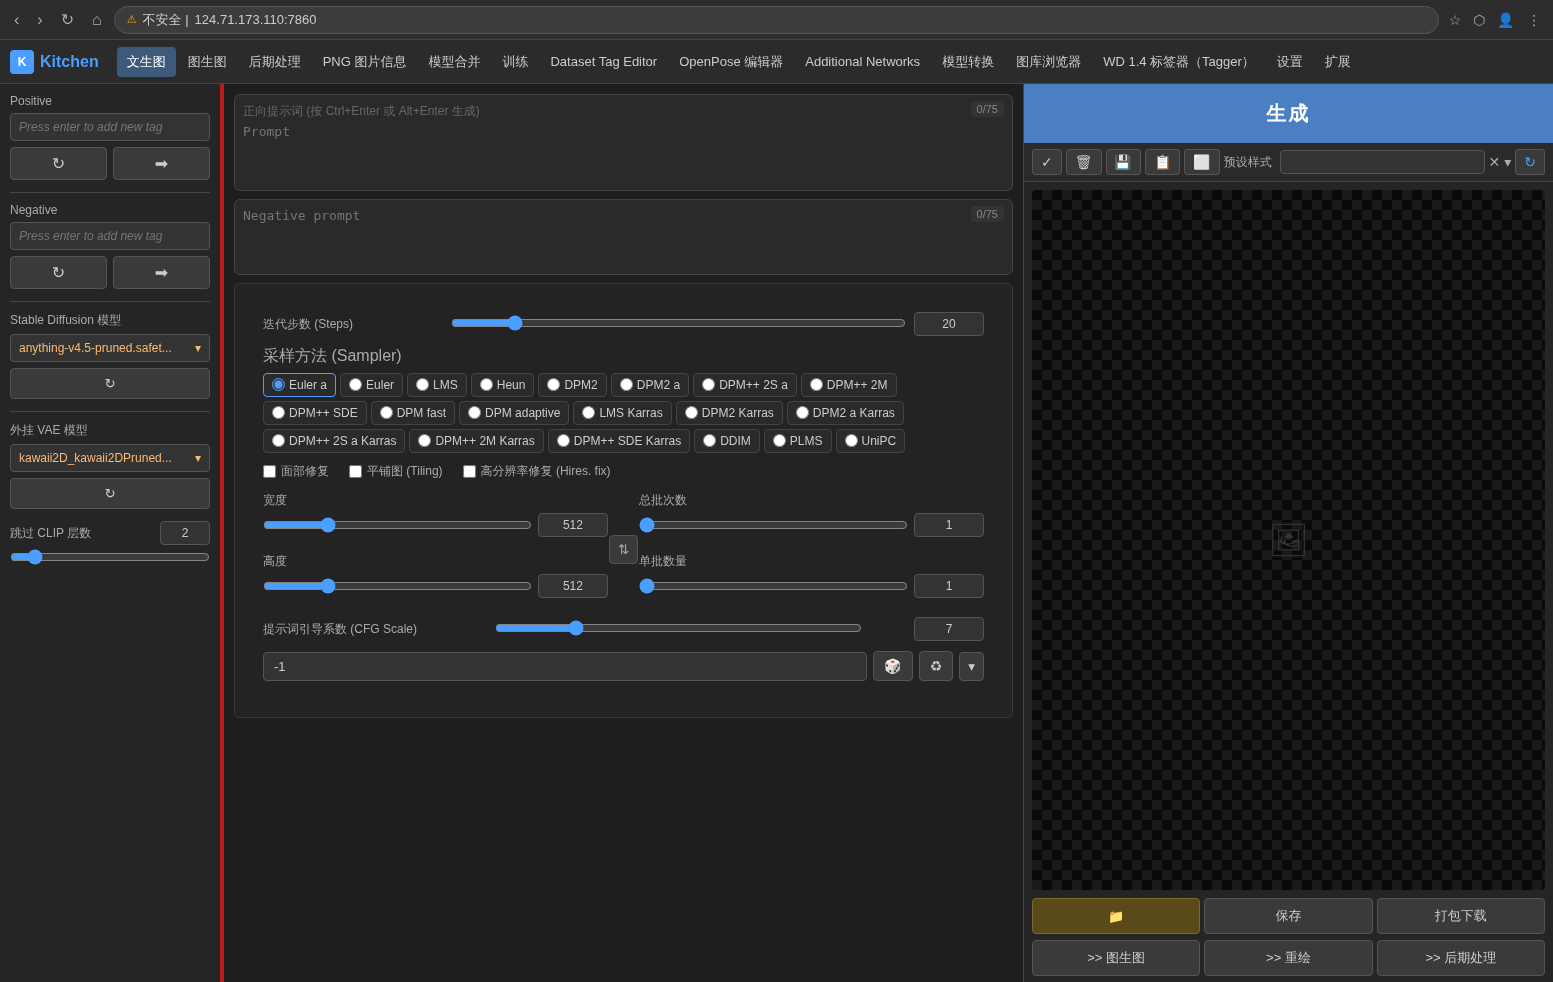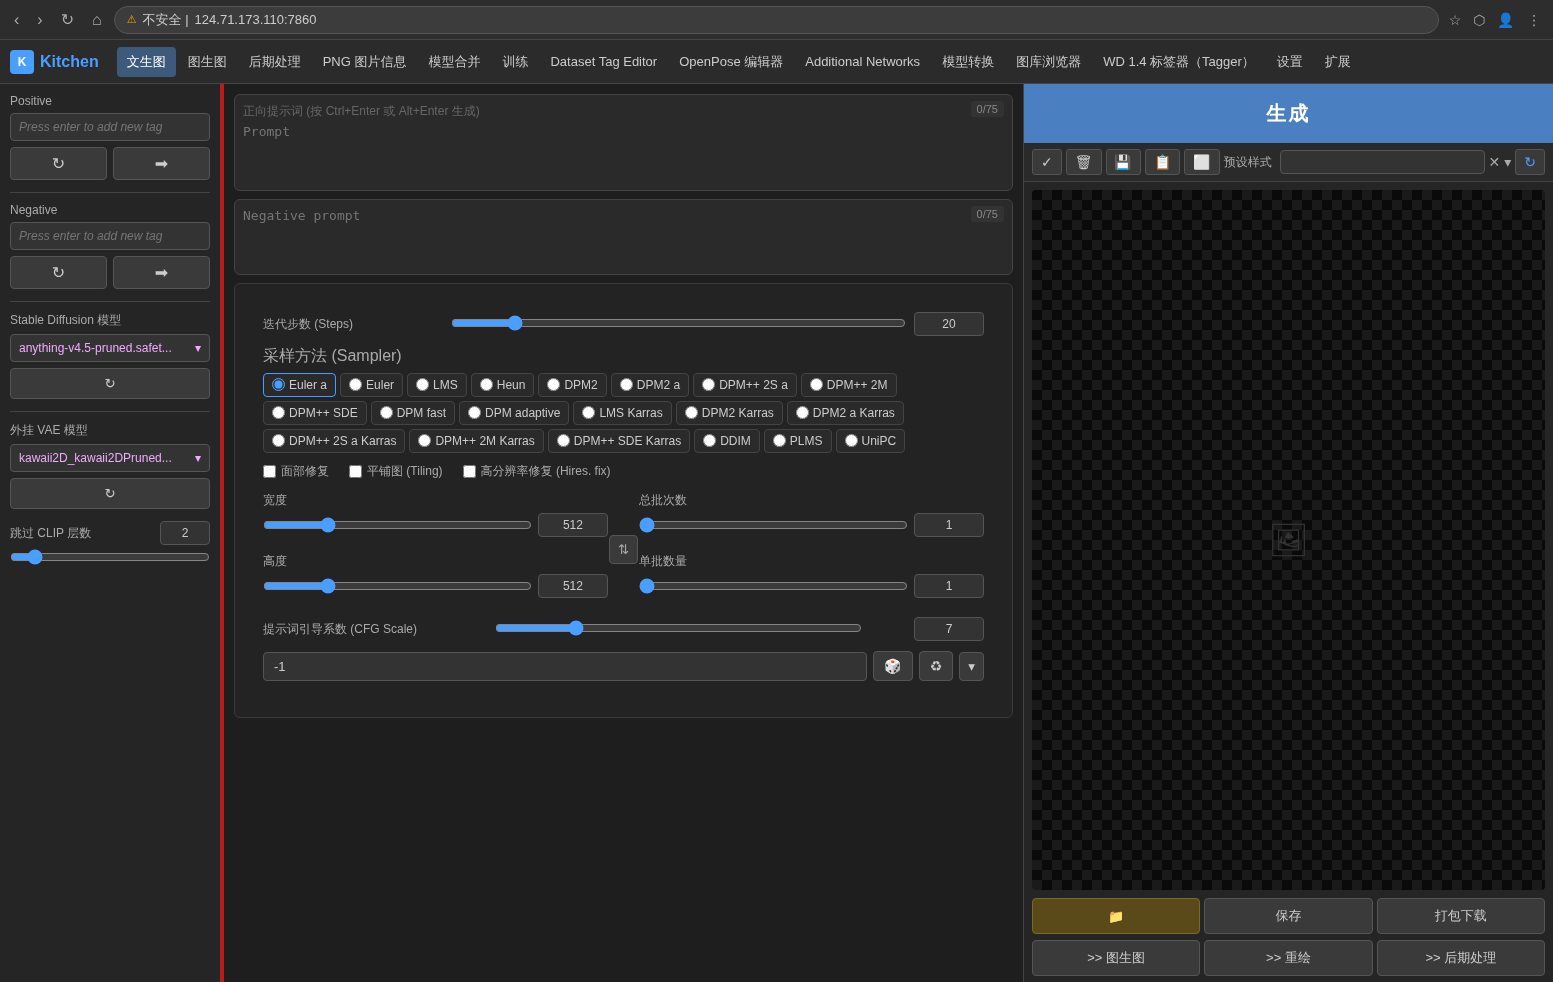--- a/index.html
+++ b/index.html
@@ -154,21 +154,21 @@
       border: none;
       border-top: 1px solid #444;
       margin: 10px 0;
     }
     .model-dropdown {
       width: 100%;
       background: #333;
       border: 1px solid #555;
       border-radius: 4px;
       padding: 6px 8px;
-      color: #f0abfc;
+      color: #fdba74;
       font-size: 12px;
       display: flex;
       align-items: center;
       justify-content: space-between;
       cursor: pointer;
     }
     .refresh-btn {
       width: 100%;
       background: #3a3a3a;
       border: 1px solid #555;

